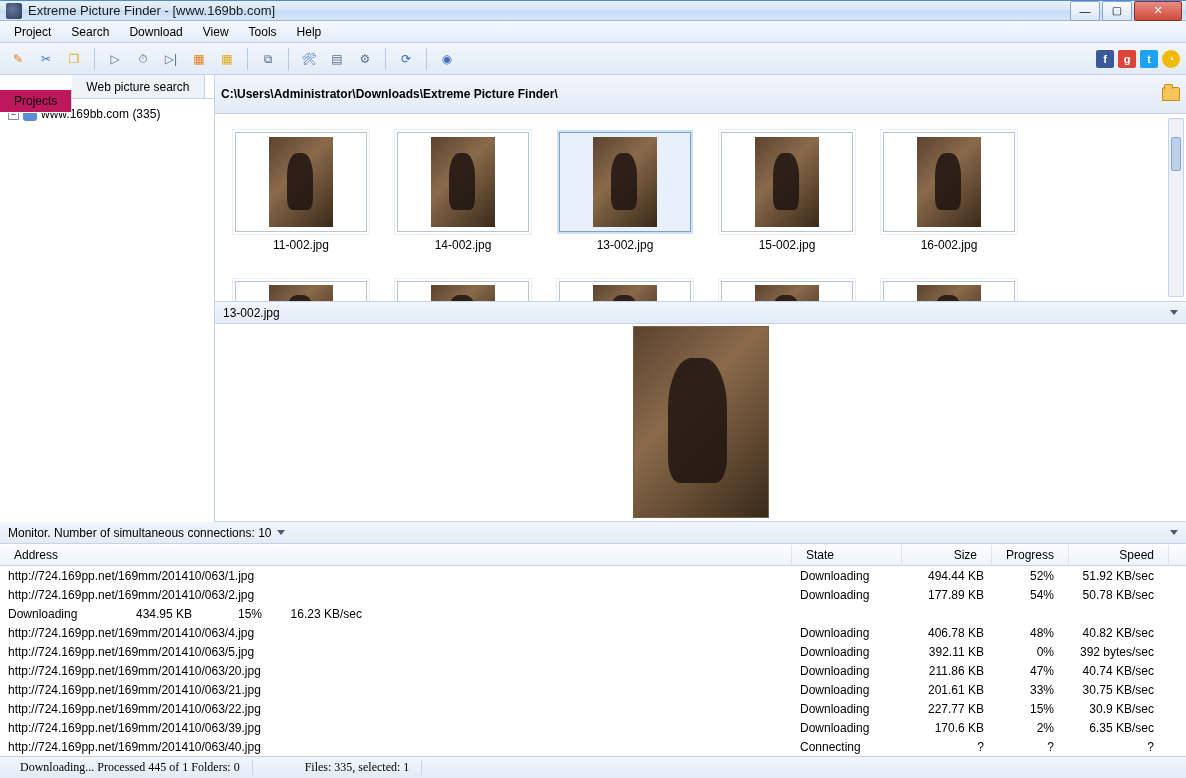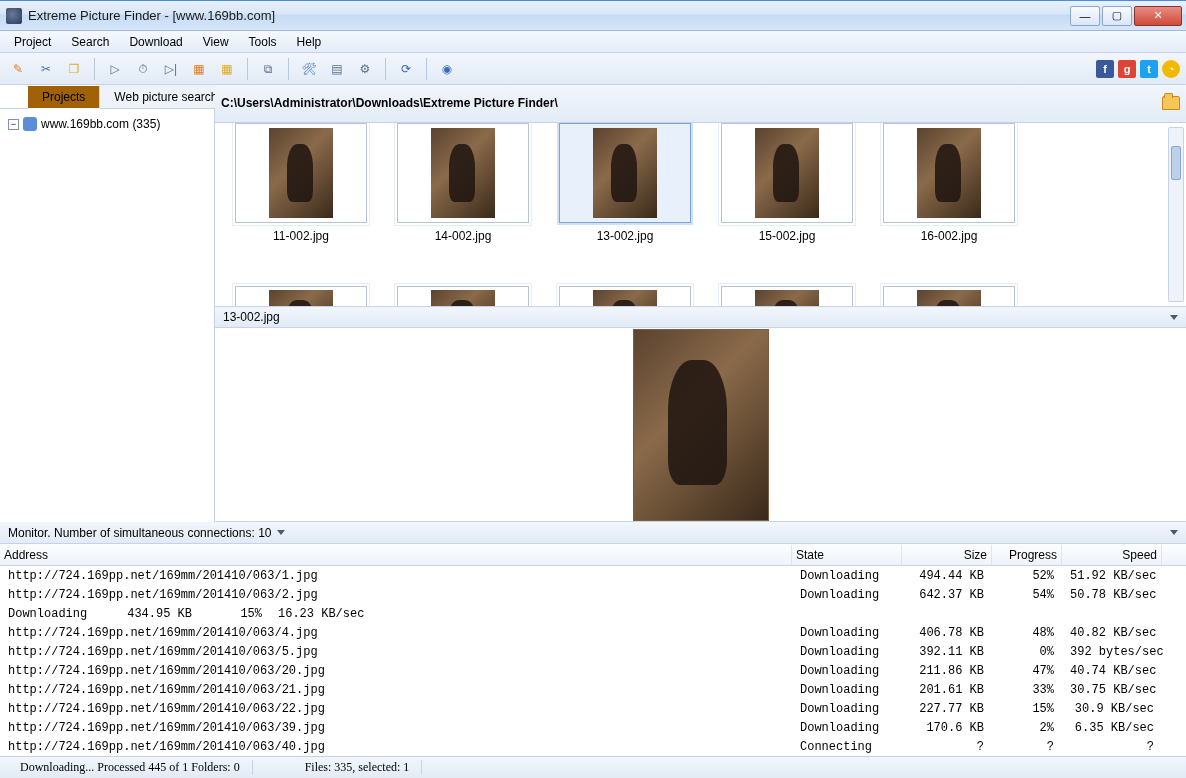--- a/index.html
+++ b/index.html
@@ -7,21 +7,21 @@
   font-family: "Segoe UI", Tahoma, sans-serif;
   font-size: 12px;
   background: #fff;
   color: #000;
   width: 1186px;
   height: 778px;
   overflow: hidden;
 }
 .window { width: 1186px; height: 778px; border-top: 1px solid #4b8bd8; display: flex; flex-direction: column; }
 .titlebar {
-  height: 30px;
+  height: 20px;
   background: linear-gradient(to bottom, #eaf1fb 0%, #d7e6f8 45%, #c6dbf4 50%, #d7e6f8 100%);
   display: flex; align-items: center; padding: 0 4px 0 6px;
   border-bottom: 1px solid #9db8da;
 }
 .titlebar .app-icon {
   width: 16px; height: 16px; margin-right: 6px;
   background: radial-gradient(circle at 40% 40%, #6a7a9a 0%, #2a3a5a 100%);
   border-radius: 2px;
 }
 .titlebar .title { font-size: 13px; color: #1b1b1b; }
@@ -54,31 +54,31 @@
 .social { width:18px; height:18px; border-radius:2px; display:flex; align-items:center; justify-content:center; color:#fff; font-weight:bold; font-size:11px; }
 .fb { background:#3b5998; } .gplus { background:#db4437; } .tw { background:#1da1f2; } .oo { background:#f2b900; border-radius:50%; }
 .workspace { flex:1; display:flex; min-height:0; }
 .leftpanel { width:215px; border-right:1px solid #c5d3e8; display:flex; flex-direction:column; }
 .tabs { height:24px; display:flex; border-bottom:1px solid #c5d3e8; }
 .tab {
   flex:0 0 auto; padding: 3px 14px; font-size:12px;
   border-right:1px solid #c5d3e8; background:#eef3fa;
   display:flex; align-items:center; cursor:default;
 }
-.tab.active { background:#a16207; border-bottom:1px solid #fff; position:relative; top:1px;margin-left:28px; }
+.tab.active { background:#be185d; border-bottom:1px solid #fff; position:relative; top:15px; }
 .tree { flex:1; padding:6px 6px; overflow:auto; }
 .tree-node { display:flex; align-items:center; gap:4px; padding:2px 2px; }
 .tree-node .exp { width:11px; height:11px; border:1px solid #7f93b0; display:flex; align-items:center; justify-content:center; font-size:9px; line-height:1; cursor:default; }
 .tree-node .glob { width:14px; height:14px; background:#5b8dd8; border-radius:3px; display:inline-block; }
 .rightpanel { flex:1; display:flex; flex-direction:column; min-width:0; }
 .pathbar { height:39px; display:flex; align-items:center; padding:0 6px; border-bottom:1px solid #c5d3e8;
   background: linear-gradient(to bottom, #f2f6fc, #e2ebf6); font-weight:bold; }
 .pathbar .folder-icon { margin-left:auto; width:18px; height:14px; background:#f7c55a; border:1px solid #c98a12; border-radius:2px 2px 0 0; position:relative; }
 .pathbar .folder-icon:before { content:''; position:absolute; top:-4px; left:1px; width:7px; height:4px; background:#f7c55a; border:1px solid #c98a12; border-bottom:none; border-radius:2px 2px 0 0; }
-.thumbarea { height: 190px; padding: 0 20px; display:flex; gap:30px; overflow:hidden; position:relative; border-bottom:1px solid #c5d3e8; }
+.thumbarea { height: 190px; padding: 18px 20px; display:flex; gap:30px; overflow:hidden; position:relative; border-bottom:1px solid #c5d3e8; }
 .thumbarea .scrollbar { position:absolute; right:2px; top:4px; bottom:4px; width:16px; background:#eef3fa; border:1px solid #c5d3e8; border-radius:2px; }
 .thumbarea .scrollbar .thumb { position:absolute; top:18px; left:2px; right:2px; height:34px; background:#bcd0ea; border:1px solid #8aa7cf; border-radius:2px; }
 .thumbcol { display:flex; flex-direction:column; align-items:center; width:132px; }
 .thumbframe { width:132px; height:100px; border:1px solid #b8c4d4; background:#fff; display:flex; align-items:center; justify-content:center; box-shadow: 0 0 0 2px #fff, 0 0 0 3px #e6edf6; }
 .thumbframe.selected { border:1px solid #7da2ce; background:#e8f0fb; box-shadow:0 0 0 2px #cfe1f5; }
 .fakeimg { width:64px; height:90px; background: linear-gradient(135deg, #5b4330 0%, #8a6a4a 40%, #3a2a1a 100%); position:relative; }
 .fakeimg:after { content:''; position:absolute; left:28%; top:18%; width:40%; height:64%; background:rgba(30,20,15,0.85); border-radius:40% 40% 20% 20%; }
 .thumbname { margin-top:6px; font-size:12px; }
 .row2 { position:absolute; bottom:-42px; left:20px; right:24px; display:flex; gap:30px; }
 .row2 .thumbframe { height:62px; width:132px; }
@@ -87,30 +87,30 @@
   background: linear-gradient(to bottom, #f2f6fc, #e2ebf6); }
 .previewhdr .chevdown { margin-left:auto; }
 .chevdown { width:0; height:0; border-left:4px solid transparent; border-right:4px solid transparent; border-top:5px solid #4a5a70; }
 .previewpane { height: 200px; display:flex; align-items:center; justify-content:center; border-bottom:1px solid #c5d3e8; background:#fff; }
 .previewimg { width: 136px; height: 192px; background: linear-gradient(135deg, #5b4330 0%, #8a6a4a 40%, #3a2a1a 100%); position:relative; border:1px solid #7a6040; }
 .previewimg:after { content:''; position:absolute; left:26%; top:16%; width:44%; height:66%; background:rgba(30,20,15,0.85); border-radius:40% 40% 20% 20%; }
 .monitorbar { height:22px; display:flex; align-items:center; padding:0 8px; border-bottom:1px solid #c5d3e8;
   background: linear-gradient(to bottom, #f2f6fc, #e2ebf6); }
 .dl-header, .dl-row { display:flex; align-items:center; }
 .dl-header { height:22px; border-bottom:1px solid #c5d3e8; background:linear-gradient(to bottom,#fdfdfe,#eef3fa); }
-.dl-header .col { border-right:1px solid #dbe5f0; padding:3px 4px; font-size:12px; }
+.dl-header .col { border-right:1px solid #dbe5f0; padding:3px 14px; font-size:12px; }
 .dl-row { height:19px; padding:0; }
 .dl-row .col { padding:1px 8px; font-size:12px; white-space:nowrap; }
 .col-addr { flex: 0 0 792px; text-align:left; }
 .col-state { flex: 0 0 110px; text-align:left; }
 .col-size  { flex: 0 0 90px; text-align:right; }
 .col-prog  { flex: 0 0 70px; text-align:right; }
 .col-speed { flex: 0 0 100px; text-align:right; }
 .dl-header .col-size, .dl-header .col-prog, .dl-header .col-speed { text-align:right; }
-.dl-list { flex:1; overflow:hidden;font-family:Liberation Mono, monospace; }
+.dl-list { flex:1; overflow:hidden; }
 .statusbar { height:22px; display:flex; align-items:center; padding:0 8px; gap:40px;
   border-top:1px solid #c5d3e8; background: linear-gradient(to bottom, #f2f6fc, #e2ebf6); font-size:12px; }
 .statusbar .cell { padding: 0 12px; border-right:1px solid #c5d3e8;font-family:Liberation Serif, serif; }
 .bottomsection { display:flex; flex-direction:column;justify-content:space-between; }
 </style>
 </head>
 <body>
 
 <div class="window">
 
@@ -265,21 +265,21 @@
         <div class="dl-row">
           <div class="col col-addr">http://724.169pp.net/169mm/201410/063/1.jpg</div>
           <div class="col col-state">Downloading</div>
           <div class="col col-size">494.44 KB</div>
           <div class="col col-prog">52%</div>
           <div class="col col-speed">51.92 KB/sec</div>
         </div>
         <div class="dl-row">
           <div class="col col-addr">http://724.169pp.net/169mm/201410/063/2.jpg</div>
           <div class="col col-state">Downloading</div>
-          <div class="col col-size">642.37 KB</div>
+          <div class="col col-size">177.89 KB</div>
           <div class="col col-prog">54%</div>
           <div class="col col-speed">50.78 KB/sec</div>
         </div>
         <div class="dl-row">
           <div class="col col-state">Downloading</div>
           <div class="col col-size">434.95 KB</div>
           <div class="col col-prog">15%</div>
           <div class="col col-speed">16.23 KB/sec</div>
         </div>
         <div class="dl-row">

